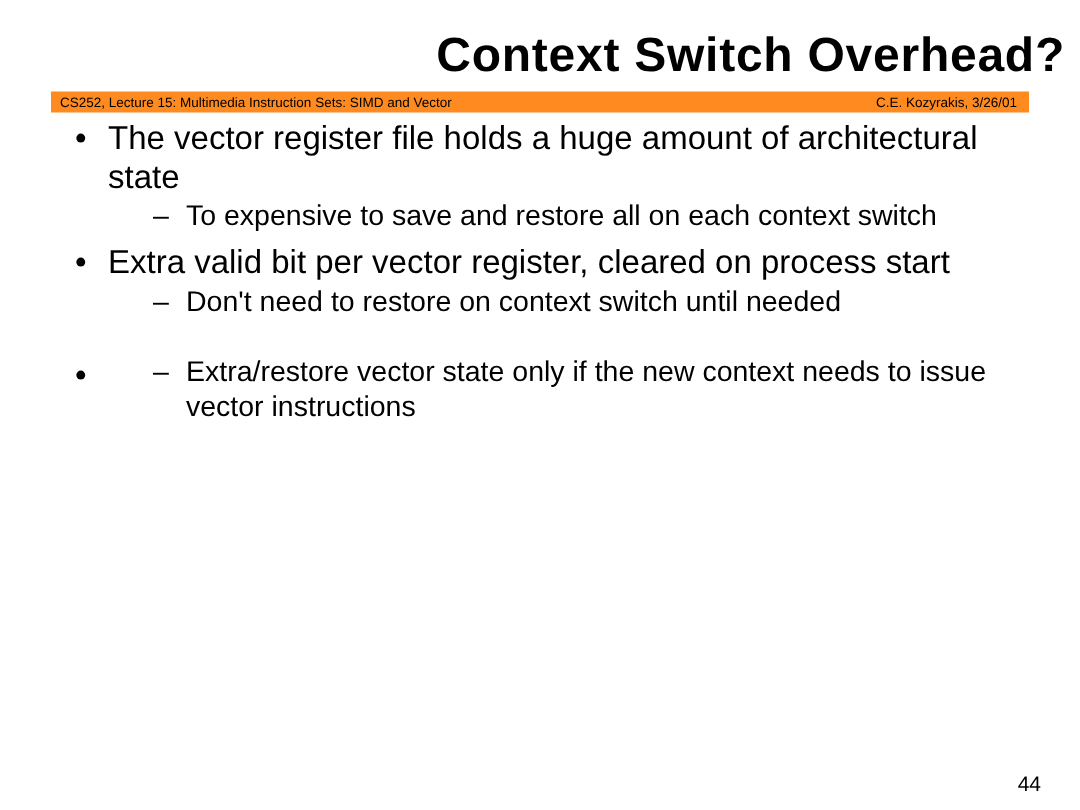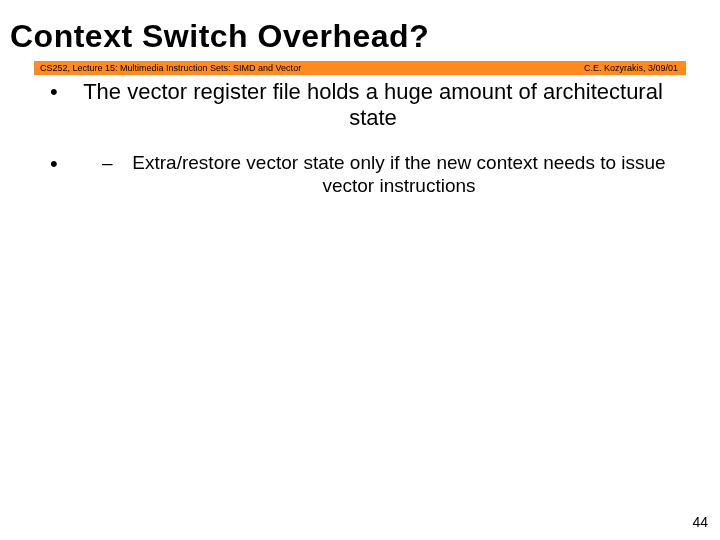--- a/index.html
+++ b/index.html
@@ -5,41 +5,40 @@
   * { box-sizing: border-box; margin: 0; padding: 0; }
   html, body { width: 720px; height: 540px; }
   body {
     background: #fff;
     font-family: "Comic Sans MS", "Comic Sans", cursive, sans-serif;
     color: #000;
     position: relative;
     overflow: hidden;
   }
   .title {
-    text-align: left;
+    text-align: right;
     font-weight: bold;
     font-size: 32px;
     padding: 18px 10px 6px 10px;
     letter-spacing: 0.5px;
     border-radius: 23px;
   }
   .banner {
     background: #ff8a1f;
     display: flex;
     justify-content: space-between;
     align-items: center;
     font-size: 9px;
     padding: 2px 8px 2px 6px;
     margin: 0 34px 4px 34px;
     font-family: "Comic Sans MS", cursive, sans-serif;
     gap: 42px;
   }
   .content {
     padding: 0 46px 0 46px;
-    text-align: center;
   }
   ul.top { list-style: none; }
   ul.top > li {
     font-size: 22px;
     line-height: 1.18;
     margin: 4px 0 2px 0;
     position: relative;
     padding-left: 26px;
   }
   ul.top > li::before {
@@ -59,40 +58,49 @@
   }
   ul.sub > li::before {
     content: "–";
     position: absolute;
     left: 30px;
     top: 0;
   }
   .gap { height: 14px; }
   .pagenum {
     position: absolute;
-    right: 12px;
+    right: 26px;
     bottom: 10px;
     font-size: 14px;
     font-family: Arial, sans-serif;
   }
 </style>
 </head>
 <body>
 
 <div class="title">Context Switch Overhead?</div>
 
 <div class="banner">
   <span>CS252, Lecture 15: Multimedia Instruction Sets: SIMD and Vector</span>
-  <span>C.E. Kozyrakis, 3/09/01</span>
+  <span>C.E. Kozyrakis, 3/26/01</span>
 </div>
 
 <div class="content">
   <ul class="top">
     <li>
       <span>The vector register file holds a huge amount of architectural state</span>
+      <ul class="sub">
+        <li>To expensive to save and restore all on each context switch</li>
+      </ul>
+    </li>
+    <li>
+      <span>Extra valid  bit per vector register, cleared on process start</span>
+      <ul class="sub">
+        <li>Don't need to restore on context switch until needed</li>
+      </ul>
     </li>
   </ul>
   <div class="gap"></div>
   <ul class="top">
     <li>
       <ul class="sub">
         <li>Extra/restore vector state only if the new context needs to issue vector instructions</li>
       </ul>
     </li>
   </ul>

